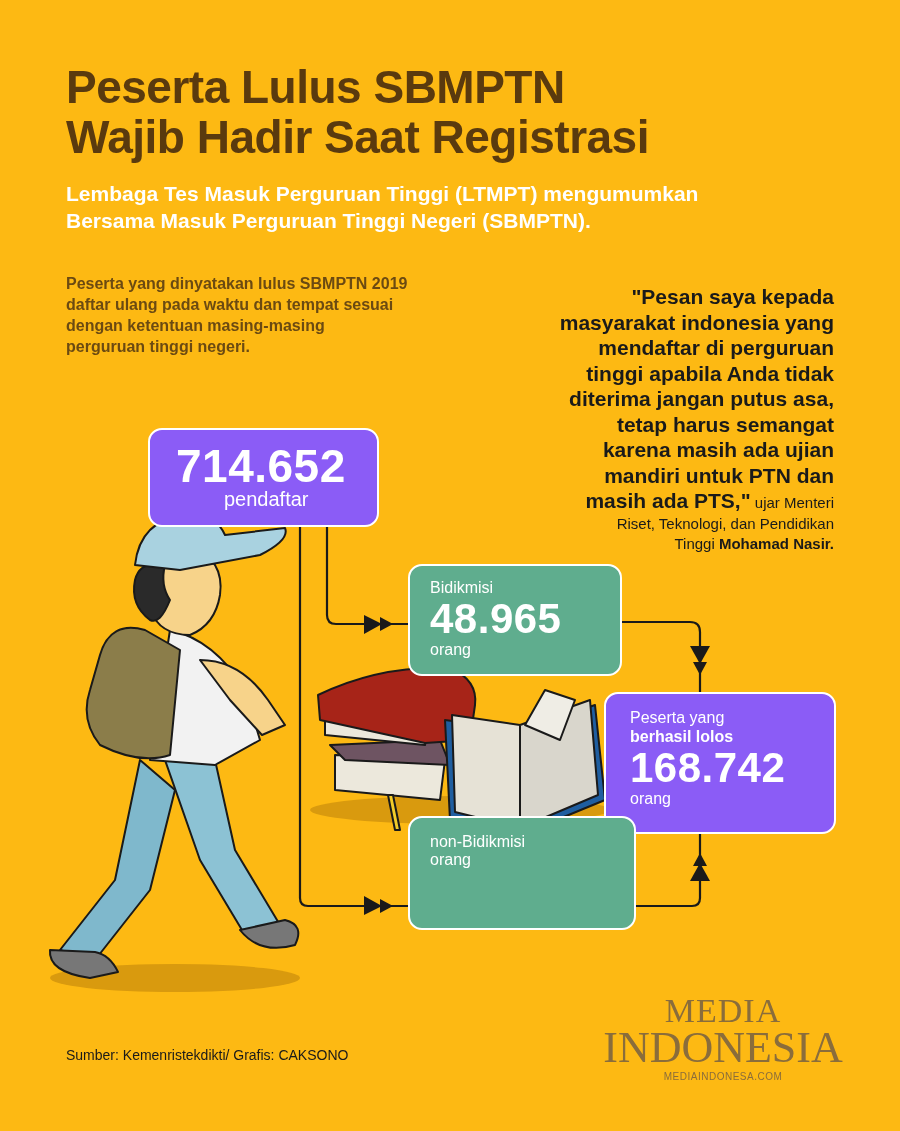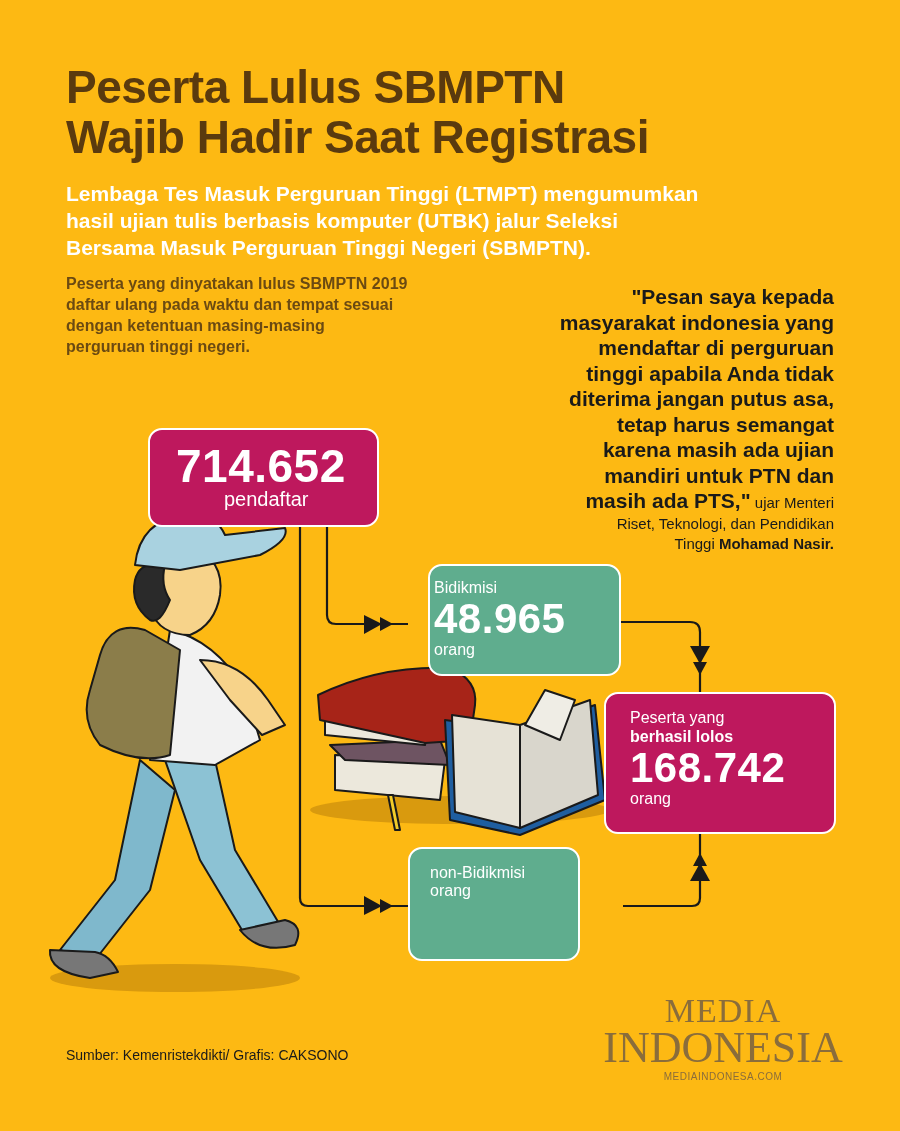--- a/index.html
+++ b/index.html
@@ -7,21 +7,21 @@
   .abs { position: absolute; }
   .title { left: 66px; top: 62px; color: #5A3A0E; font-weight: 700; font-size: 46px; line-height: 50px; letter-spacing: -0.5px; font-family: "Liberation Sans", sans-serif; }
   .title div { white-space: nowrap; }
   .subtitle { left: 66px; top: 180px; color: #ffffff; font-weight: 700; font-size: 21px; line-height: 27px; white-space: nowrap; }
   .intro { left: 66px; top: 273px; color: #6B4A12; font-weight: 700; font-size: 16px; line-height: 21px; white-space: nowrap; }
   .quote { right: 66px; top: 284px; width: 420px; text-align: right; color: #1A1A1A; font-size: 21px; line-height: 25.5px; }
   .quote .q { font-weight: 700; }
   .quote .attr { font-weight: 400; font-size: 15px; line-height: 20px; }
   .quote .name { font-weight: 700; font-size: 15px; }
   .box { position: absolute; border: 2.5px solid #ffffff; border-radius: 14px; color: #ffffff; box-sizing: border-box; }
-  .box.teal { background: #be185d; }
+  .box.teal { background: #8b5cf6; }
   .box.green { background: #5FAD8E; }
   .box .lbl { font-size: 16px; line-height: 19px; }
   .box .lbl b { font-weight: 700; }
   .box .num { font-weight: 700; font-size: 42px; line-height: 44px; letter-spacing: 0.5px; }
   .box .unit { font-size: 16px; line-height: 18px; }
   svg.lines { position: absolute; left: 0; top: 0; }
   .source { left: 66px; top: 1047px; color: #1A1A1A; font-size: 14px; }
   .logo { left: 603px; top: 995px; width: 240px; text-align: center; color: #8A6D3B; font-family: "Liberation Serif", serif; }
   .logo .l1 { font-size: 34px; line-height: 32px; letter-spacing: 1px; }
   .logo .l2 { font-size: 44px; line-height: 42px; letter-spacing: 0px; }
@@ -30,21 +30,20 @@
 </head>
 <body>
 
 <div class="abs title">
   <div>Peserta Lulus SBMPTN</div>
   <div>Wajib Hadir Saat Registrasi</div>
 </div>
 
 <div class="abs subtitle">
   <div>Lembaga Tes Masuk Perguruan Tinggi (LTMPT) mengumumkan</div>
-  <div>hasil ujian tulis berbasis komputer (UTBK) jalur Seleksi</div>
   <div>Bersama Masuk Perguruan Tinggi Negeri (SBMPTN).</div>
 </div>
 
 <div class="abs intro">
   <div>Peserta yang dinyatakan lulus SBMPTN 2019</div>
   <div>daftar ulang pada waktu dan tempat sesuai</div>
   <div>dengan ketentuan masing-masing</div>
   <div>perguruan tinggi negeri.</div>
 </div>
 
@@ -122,34 +121,34 @@
     <polygon points="690,881 710,881 700,863"></polygon>
     <polygon points="693,866 707,866 700,853"></polygon>
   </g>
 </svg>
 
 <div class="box teal" style="left:148px; top:428px; width:231px; height:99px; padding:12px 0 0 26px;">
   <div class="num" style="font-size:46px; line-height:48px;">714.652</div>
   <div class="unit" style="font-size:20px;margin-left:48px;">pendaftar</div>
 </div>
 
-<div class="box green" style="left:428px; top:564px; width:193px; height:112px; padding:12px 0 0 4px;">
+<div class="box green" style="left:408px; top:564px; width:214px; height:112px; padding:12px 0 0 20px;">
   <div class="lbl">Bidikmisi</div>
   <div class="num">48.965</div>
   <div class="unit">orang</div>
 </div>
 
 <div class="box teal" style="left:604px; top:692px; width:232px; height:142px; padding:14px 16px 0 24px;">
   <div class="lbl">Peserta yang</div>
   <div class="lbl"><b>berhasil lolos</b></div>
   <div class="num">168.742</div>
   <div class="unit">orang</div>
 </div>
 
-<div class="box green" style="left:408px; top:847px; width:172px; height:114px; padding:14px 0 0 20px;">
+<div class="box green" style="left:408px; top:816px; width:228px; height:114px; padding:14px 0 0 20px;">
   <div class="lbl">non-Bidikmisi</div>
   <div class="unit">orang</div>
 </div>
 
 <div class="abs source">Sumber: Kemenristekdikti/ Grafis: CAKSONO</div>
 
 <div class="abs logo">
   <div class="l1">MEDIA</div>
   <div class="l2">INDONESIA</div>
   <div class="l3">MEDIAINDONESA.COM</div>

